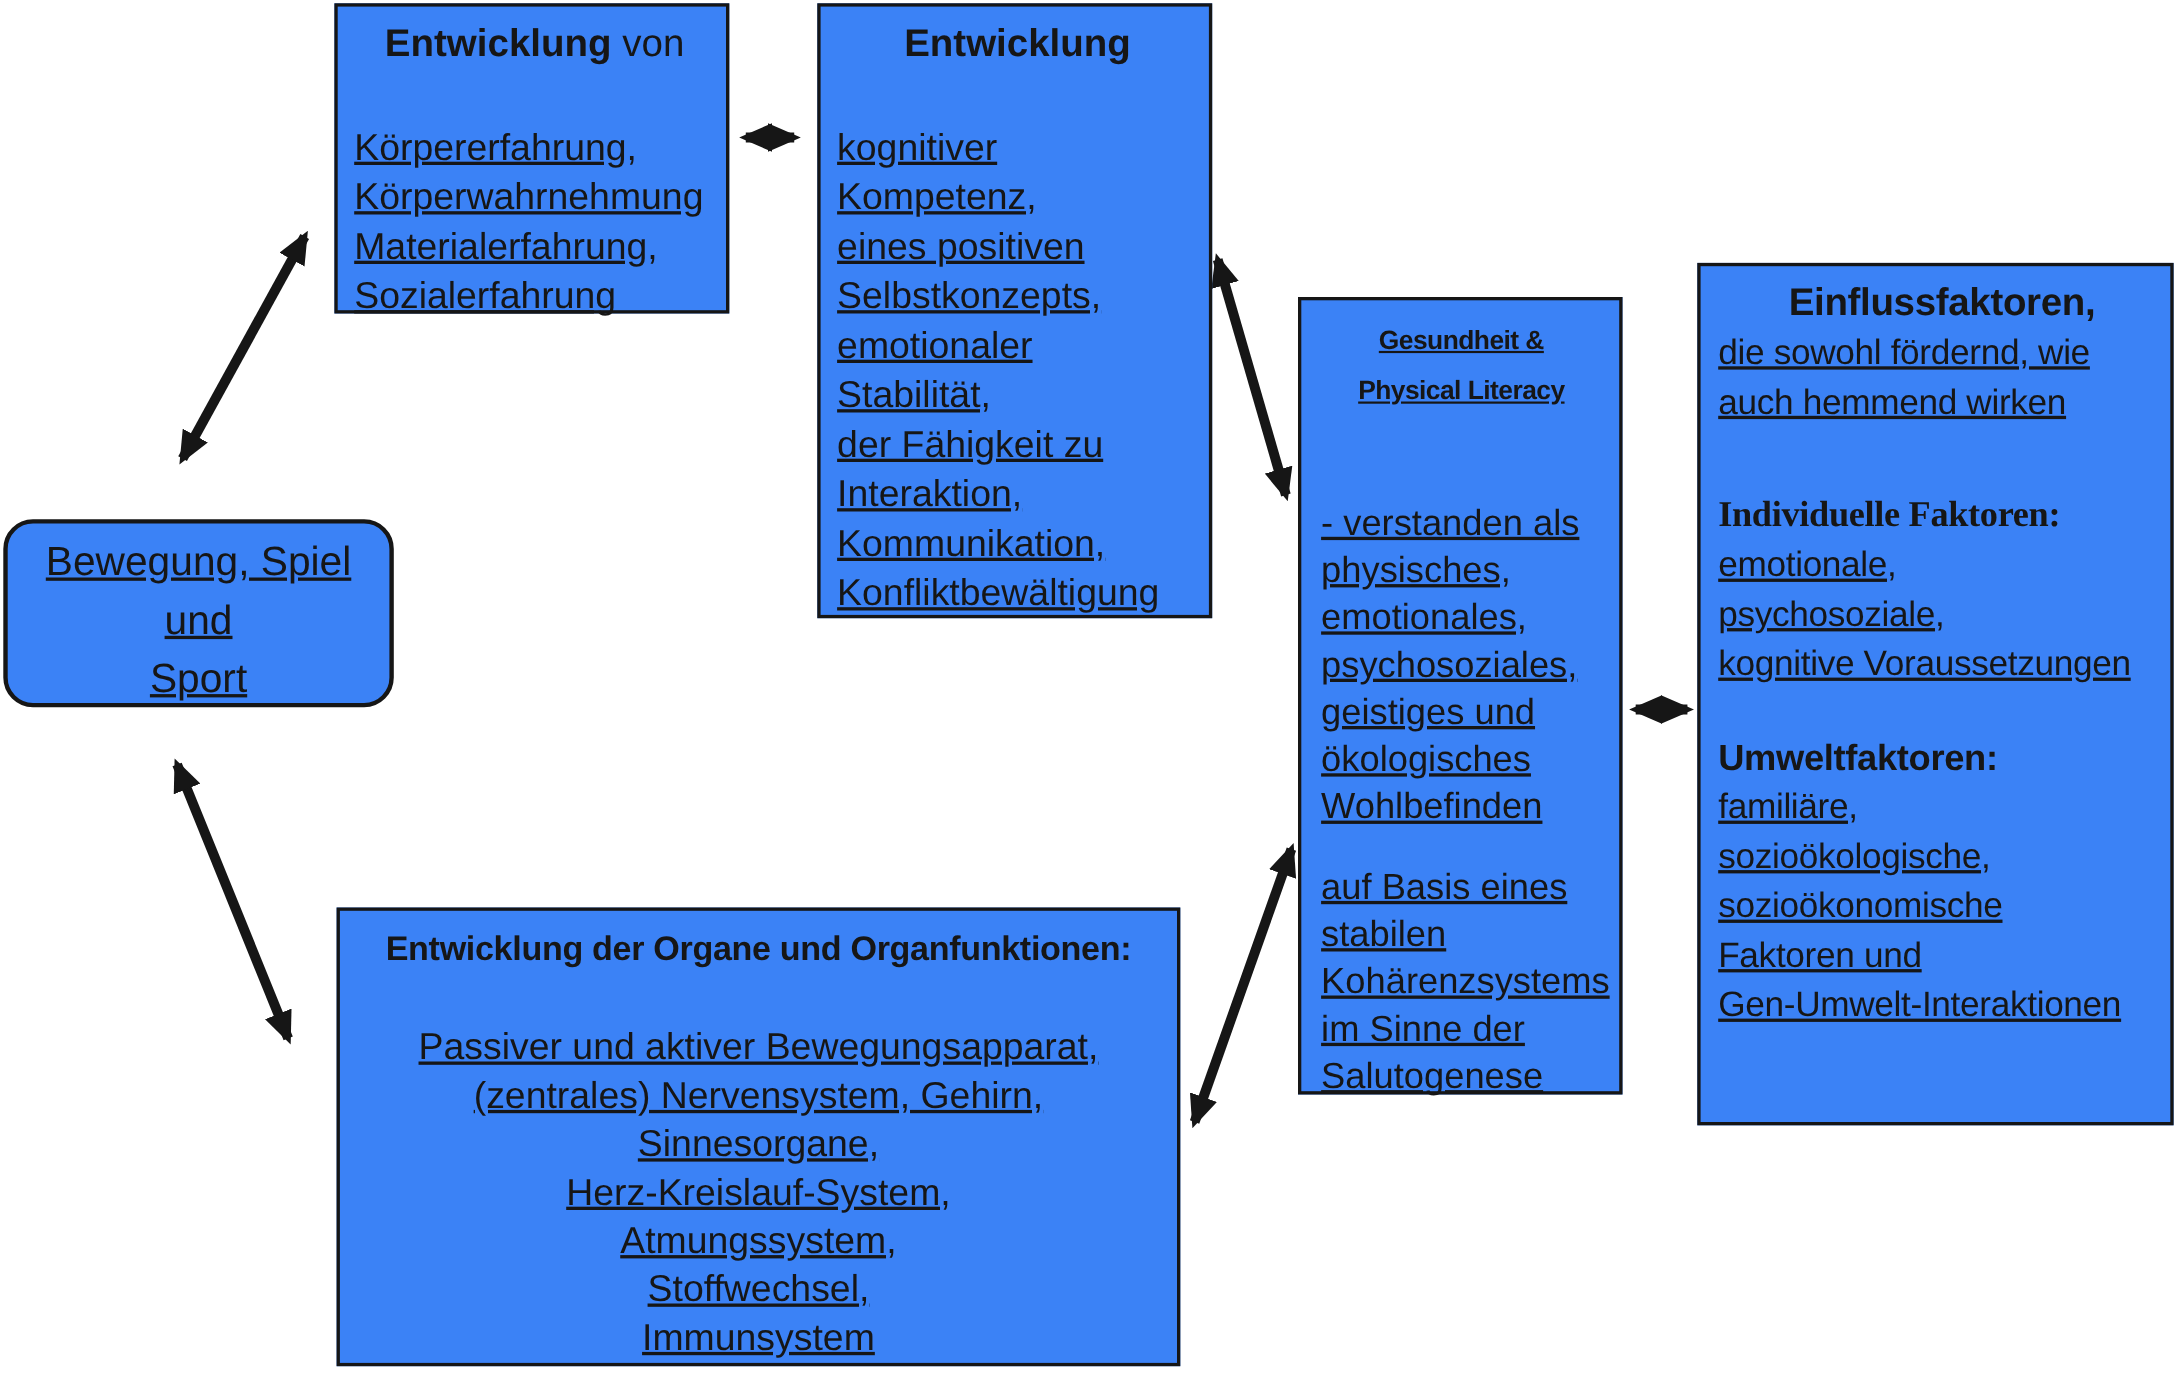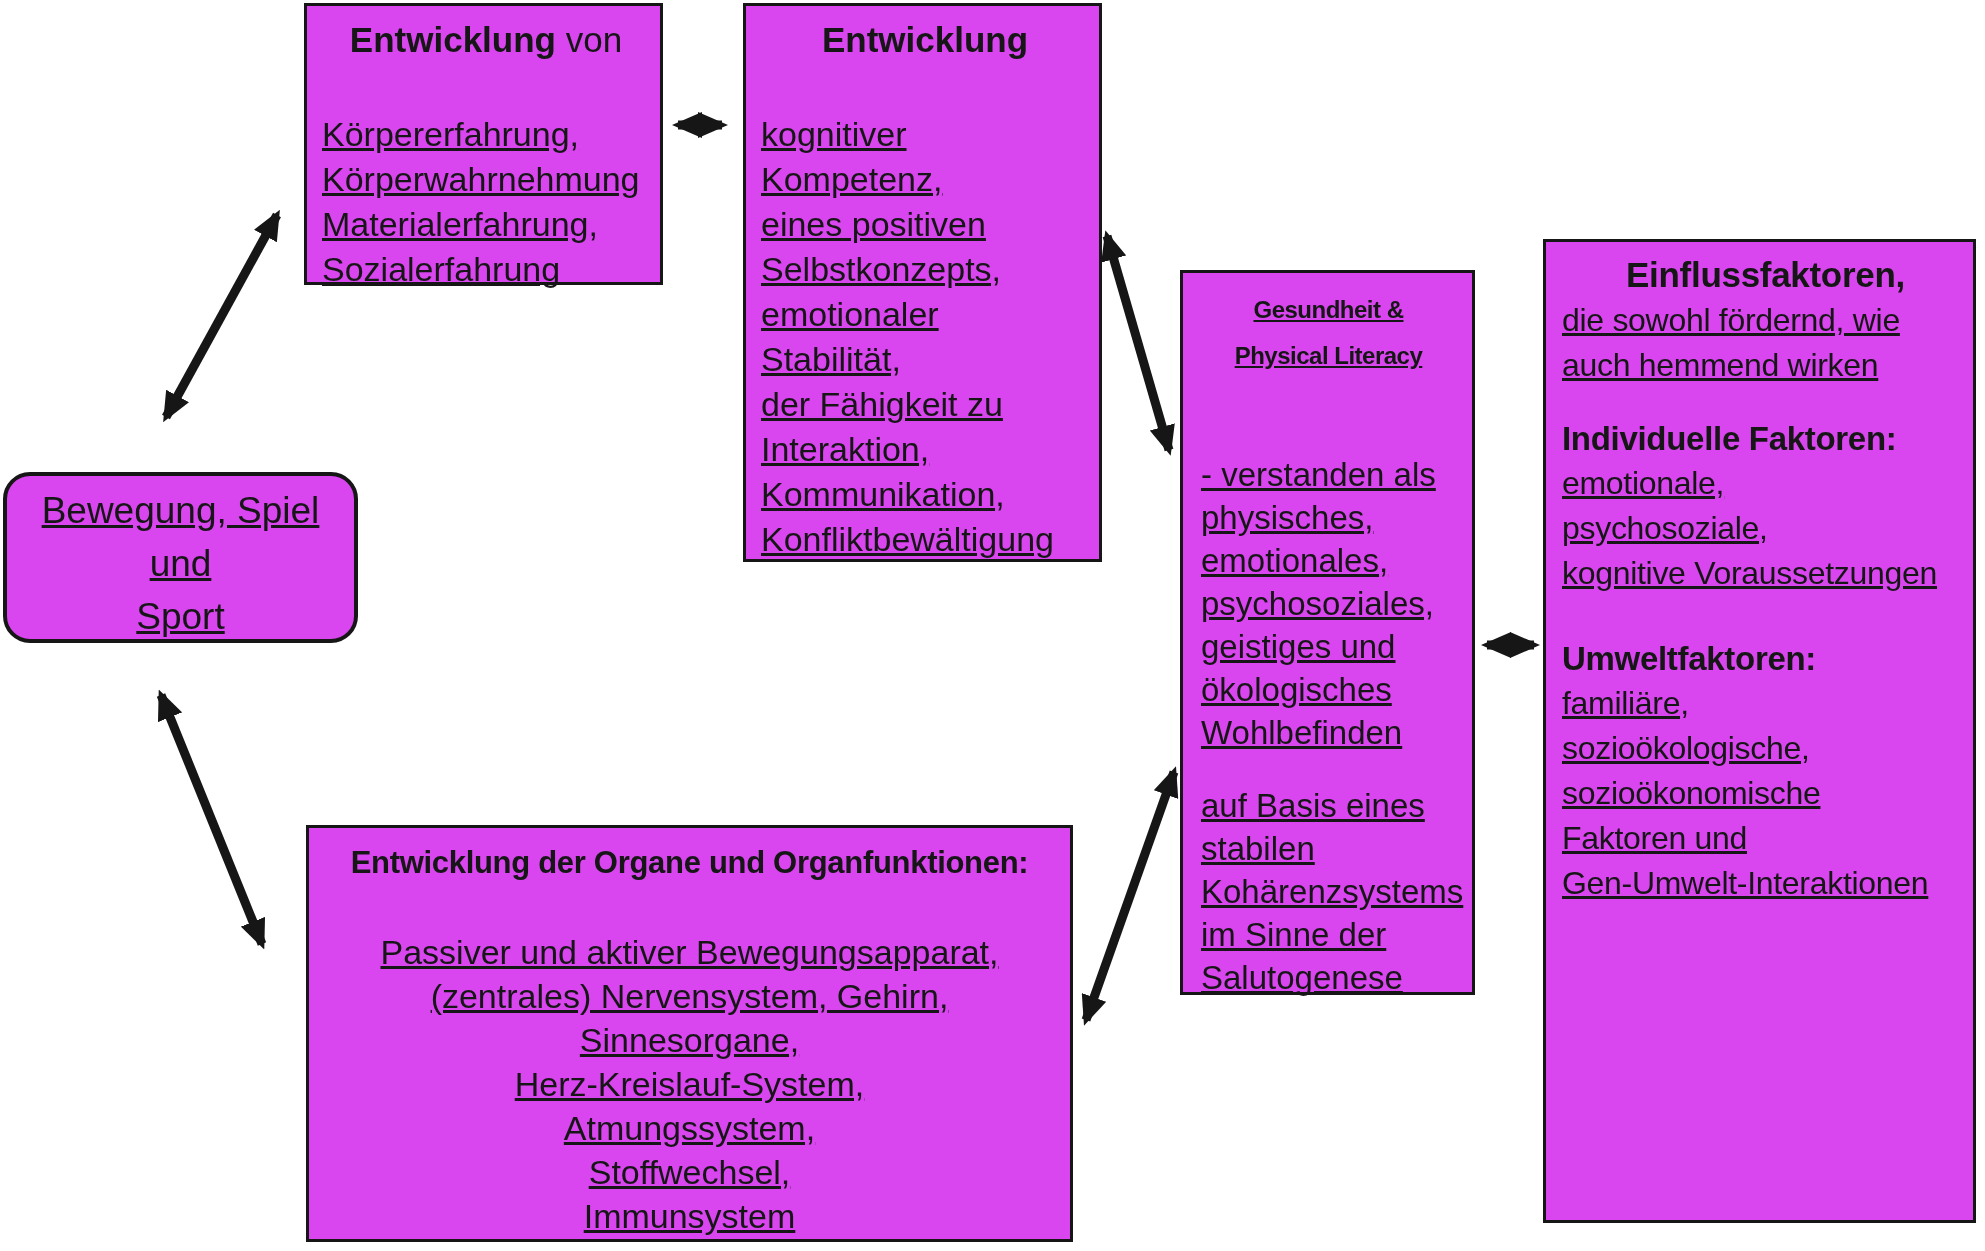--- a/index.html
+++ b/index.html
@@ -8,21 +8,21 @@
     position: relative;
     width: 1985px;
     height: 1251px;
     background: #ffffff;
     color: #161616;
     font-family: "Liberation Sans", sans-serif;
   }
   .box {
     position: absolute;
     border: 3px solid #161616;
-    background: #d946ef;
+    background: #3b82f6;
   }
   .title { font-weight: 700; text-align: center; }
   .line { white-space: nowrap; text-decoration: underline; }
   .connectors { position: absolute; left: 0; top: 0; width: 1985px; height: 1251px; }
   .connectors line { stroke: #161616; stroke-width: 9; }
 
   
   #box-entwicklung-von { left: 304px; top: 3px; width: 359px; height: 282px; padding: 12px 10px 0 15px; }
   #box-entwicklung-von .title { font-size: 35px; line-height: 44px; }
   #box-entwicklung-von .body { margin-top: 50px; font-size: 34px; line-height: 45px; }
@@ -37,25 +37,25 @@
                   padding-top: 8px; text-align: center; font-size: 37px; line-height: 53px; border-radius: 27px; }
 
   
   #box-gesundheit { left: 1180px; top: 270px; width: 295px; height: 725px; padding: 14px 6px 0 18px;
                     font-size: 33px; line-height: 43px; }
   #box-gesundheit .title { font-size: 24px; line-height: 46px; letter-spacing: -0.5px; margin-left: -10px; }
   #box-gesundheit .para1 { margin-top: 74px; }
   #box-gesundheit .para2 { margin-top: 30px; }
 
   
-  #box-einflussfaktoren { left: 1543px; top: 239px; width: 433px; height: 984px; padding: 10px 4px 0 16px;
+  #box-einflussfaktoren { left: 1543px; top: 239px; width: 433px; height: 784px; padding: 10px 4px 0 16px;
                           font-size: 32px; line-height: 45px; letter-spacing: -0.3px; }
   #box-einflussfaktoren .title { font-size: 35px; line-height: 46px; }
   #box-einflussfaktoren .subtitle { font-weight: 700; font-size: 33px; }
-  #box-einflussfaktoren .sub1 { margin-top: 28px; }
+  #box-einflussfaktoren .sub1 { margin-top: 58px; font-family: Liberation Serif, serif; }
   #box-einflussfaktoren .sub2 { margin-top: 40px; }
 
   
   #box-organe { left: 306px; top: 825px; width: 767px; height: 417px; padding: 14px 8px 0 8px; text-align: center; }
   #box-organe .title { font-size: 31px; line-height: 42px; letter-spacing: -0.3px; white-space: nowrap; }
   #box-organe .body { margin-top: 46px; font-size: 34px; line-height: 44px; }
   #box-organe .body .line { white-space: nowrap; }
 </style>
 </head>
 <body>

